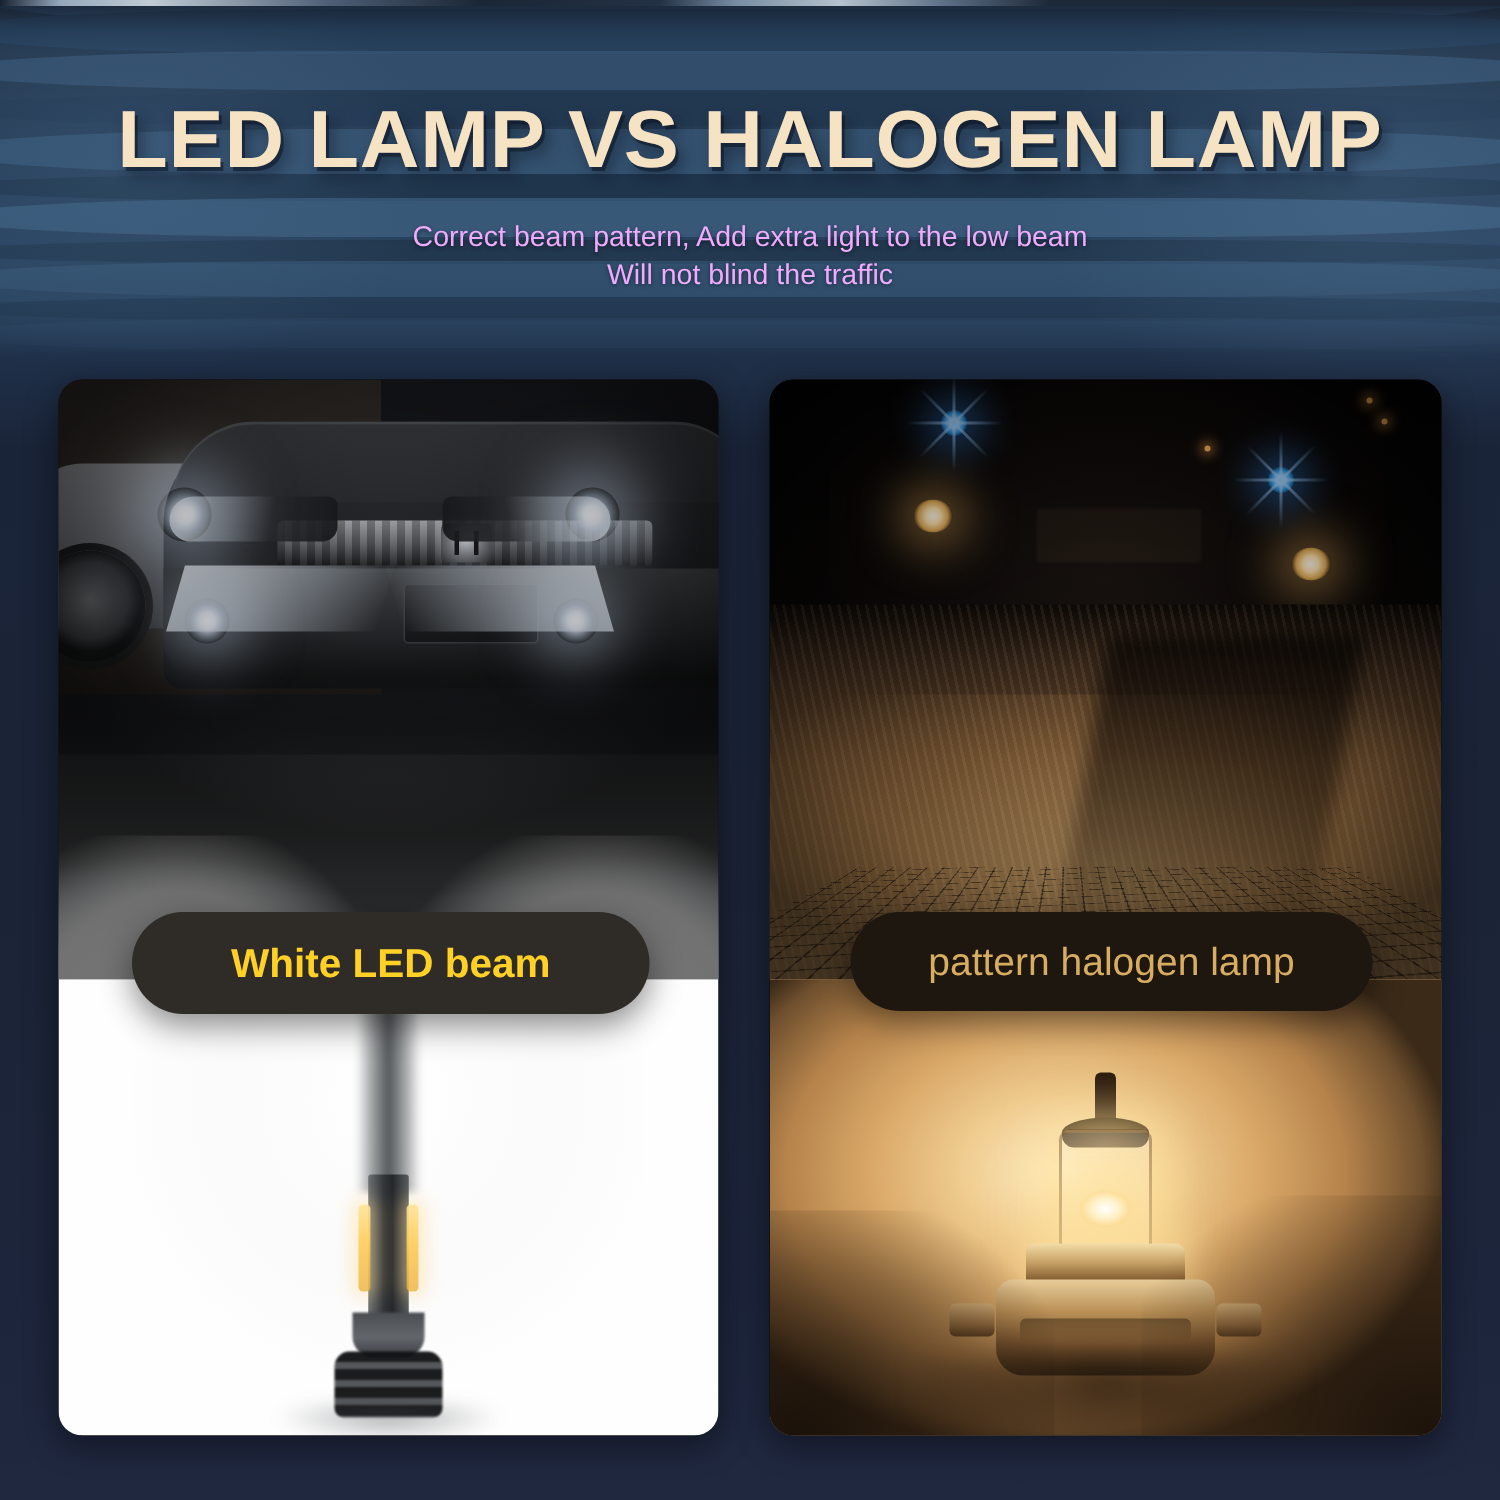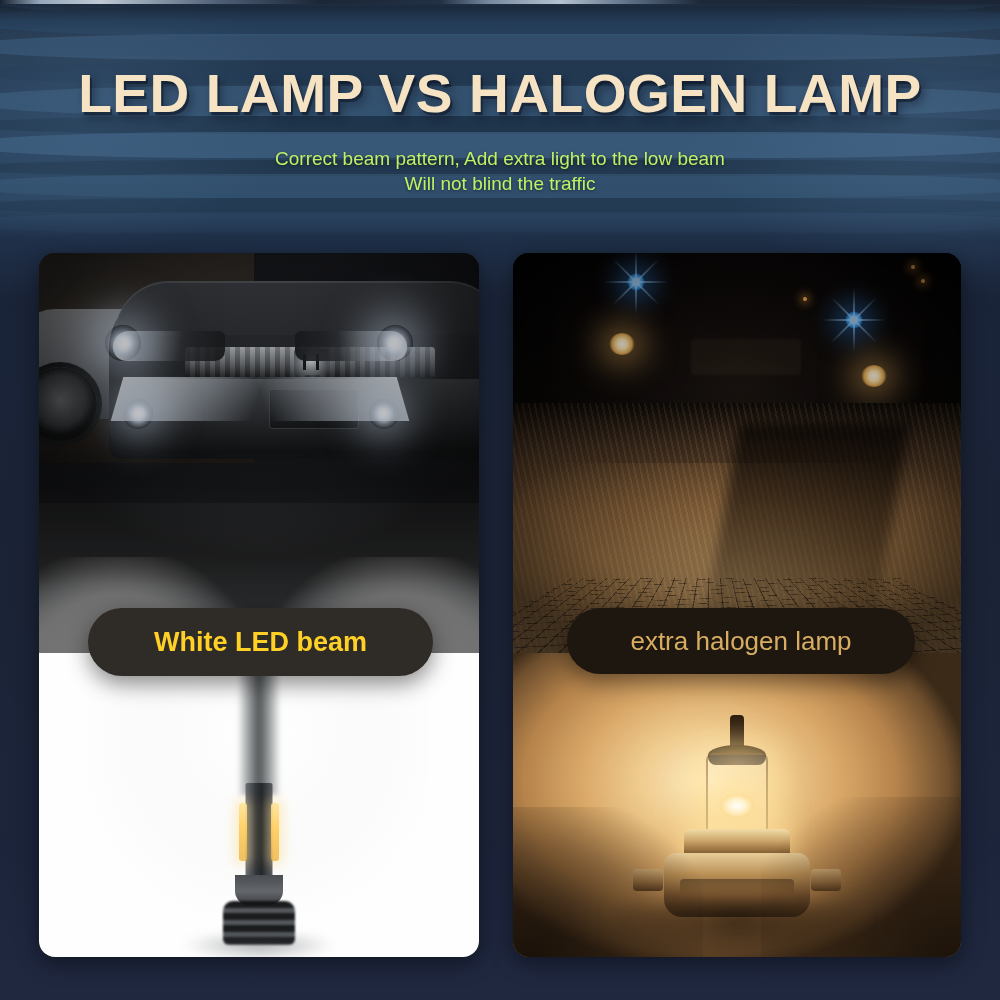--- a/index.html
+++ b/index.html
@@ -63,21 +63,21 @@
     font-weight:bold;
     letter-spacing:.5px;
     color:#f6e3c4;
     text-shadow:2px 3px 0 rgba(12,20,34,.55), 4px 6px 10px rgba(8,14,26,.45);
     font-stretch:condensed;
     transform:scaleX(1.02);
   }
   .subtitle {
     position:absolute; left:0; top:146px; width:100%;
     text-align:center;
-    color:#bef264;
+    color:#f0abfc;
     font-size:19px;
     line-height:25px;
     text-shadow:0 1px 3px rgba(10,18,30,.6);
   }
   .subtitle .line2 { display:block; }
 
   
   .panels { position:absolute; left:0; top:0; width:1000px; height:1000px; }
   .panel {
     position:absolute;
@@ -560,16 +560,16 @@
       </div>
     </div>
 
   </div>
 
   <div class="pill pill-led">
     <span>White LED beam</span>
   </div>
 
   <div class="pill pill-hal">
-    <span>extra halogen lamp</span>
+    <span>pattern halogen lamp</span>
   </div>
 
 </div>
 
 </body></html>

